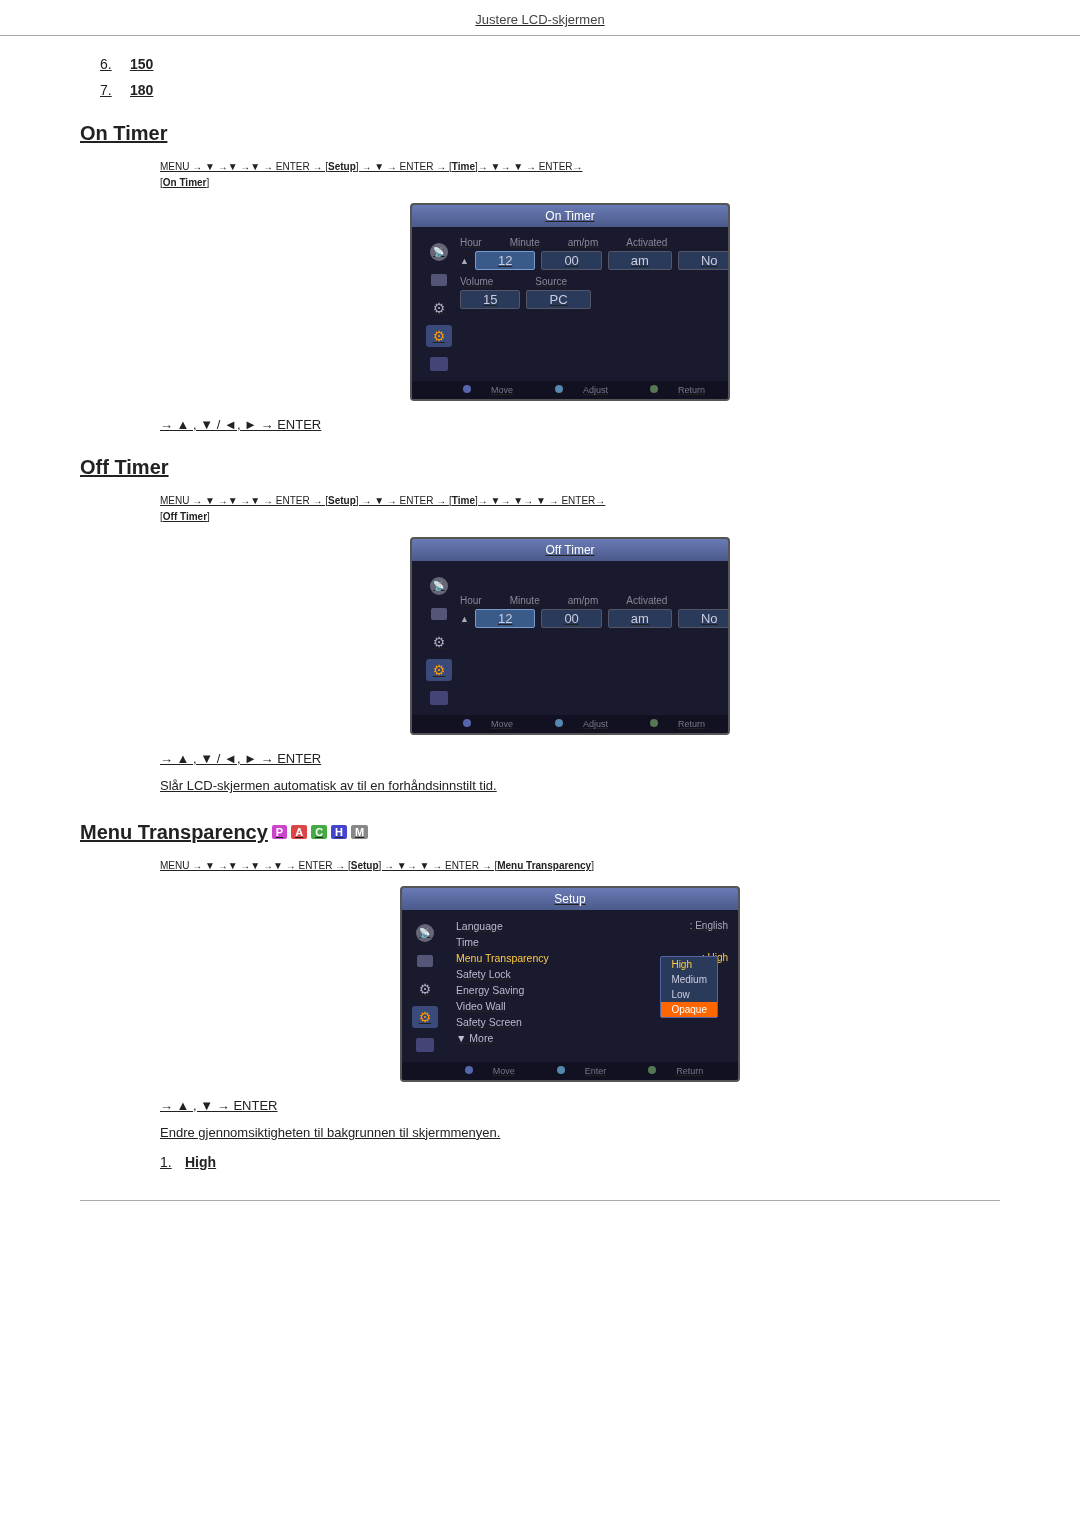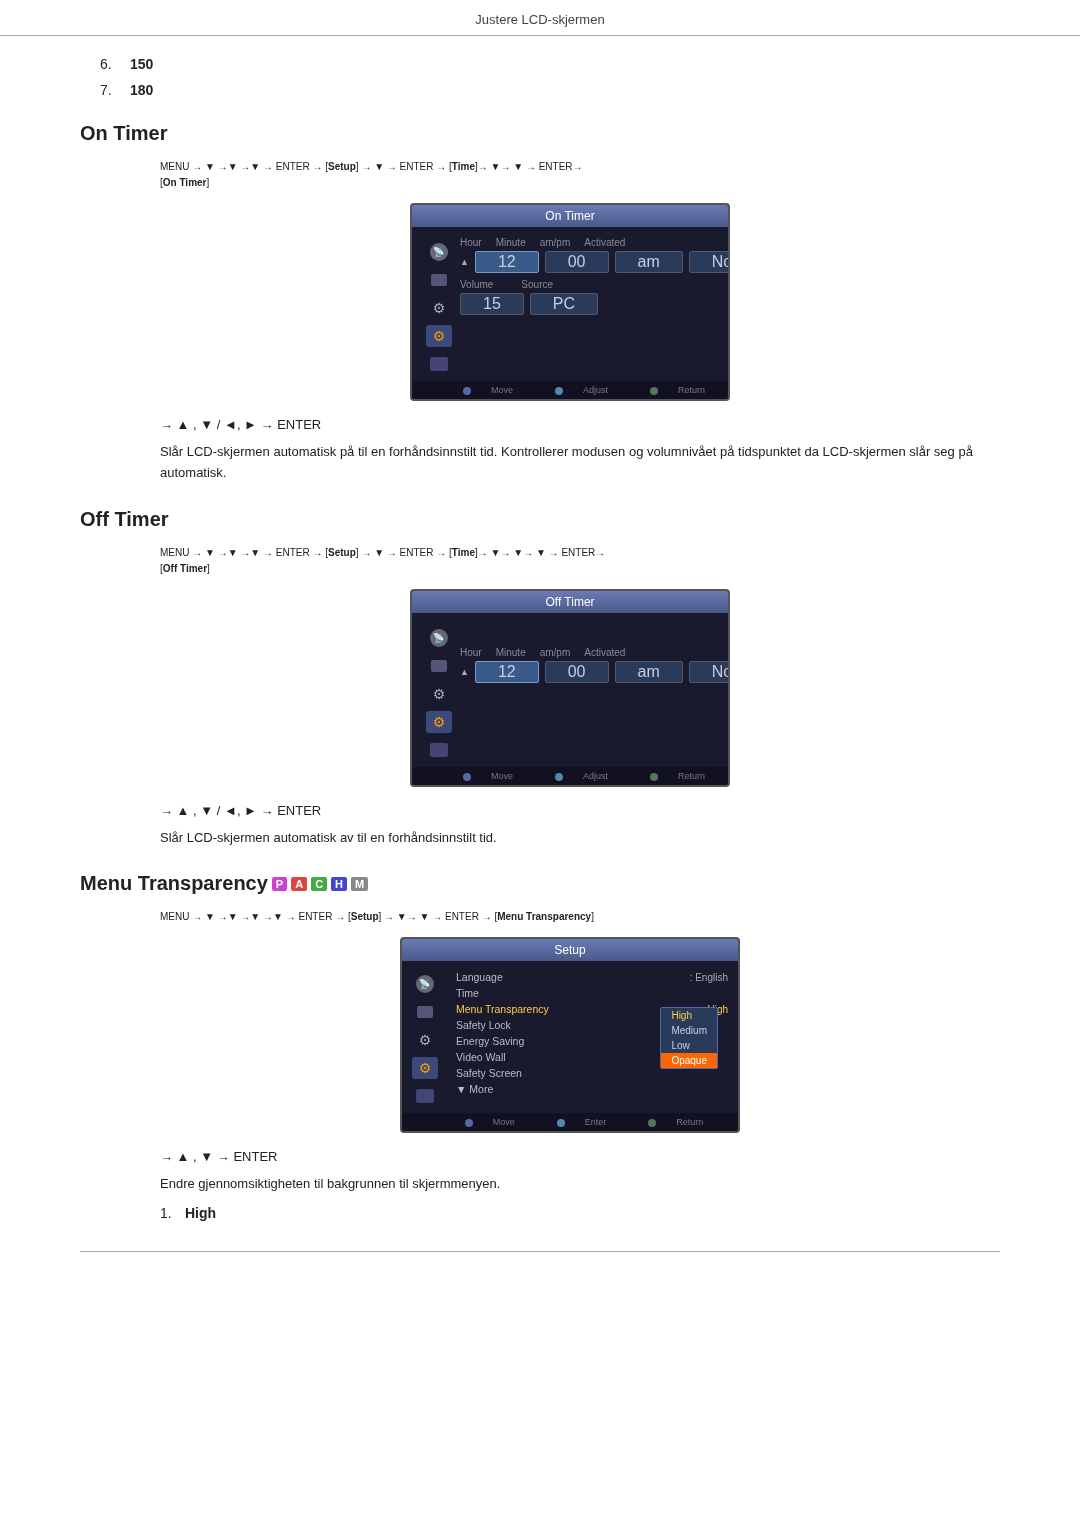--- a/index.html
+++ b/index.html
@@ -10,20 +10,21 @@
       color: #222;
       width: 1080px;
       min-height: 1527px;
     }
 
     .page-container {
       width: 1080px;
       min-height: 1527px;
       padding: 0;
       background: #fff;
+      text-decoration: underline;
     }
 
     
     .page-header {
       border-bottom: 1px solid #aaa;
       text-align: center;
       padding: 12px 0 8px 0;
       font-size: 13px;
       color: #444;
       margin-bottom: 20px;
@@ -157,49 +158,49 @@
       color: #aab;
     }
     .field-label-sm {
       font-size: 10px;
       color: #889;
     }
     .field-box {
       background: #2a3a5a;
       border: 1px solid #556;
       color: #ccd;
-      font-size: 16px;
+      font-size: 13px;
       padding: 1px 22px;
       border-radius: 2px;
       min-width: 28px;
       text-align: center;
     }
     .field-box.highlighted {
       background: #3a5a8a;
       border-color: #7a9acc;
     }
 
     .field-labels-row {
       display: flex;
-      gap: 14px;
+      gap: 28px;
       margin-bottom: 3px;
     }
 
     .screen-footer {
       background: #111122;
       display: flex;
       justify-content: center;
       gap: 14px;
       padding: 4px 0;
       font-size: 9px;
       color: #778;
     }
     .footer-btn {
       display: flex;
-      align-items: flex-end;
+      align-items: flex-start;
       gap: 20px;
       padding-left: 28px;
     }
     .footer-dot {
       width: 8px;
       height: 8px;
       border-radius: 50%;
       background: #446;
     }
     .footer-dot.move { background: #5566aa; }
@@ -405,21 +406,20 @@
           </div>
           <div class="footer-btn">
             <div class="footer-dot ret"></div>
             <span>Return</span>
           </div>
         </div>
       </div>
     </div>
 
     <div class="nav-hint">→ ▲ , ▼ / ◄, ► → ENTER</div>
-    <div class="desc-text">Slår LCD-skjermen automatisk på til en forhåndsinnstilt tid. Kontrollerer modusen og volumnivået på tidspunktet da LCD-skjermen slår seg på automatisk.</div>
 
     <div class="section-heading">Off Timer</div>
 
     <div class="menu-path">
       <span>MENU → ▼ →▼ →▼ → ENTER → [<strong>Setup</strong>] → ▼ → ENTER → [<strong>Time</strong>]→ ▼→ ▼→ ▼ → ENTER→</span><br>
       <span>[<strong>Off Timer</strong>]</span>
     </div>
 
     <div class="screen-mockup-wrapper">
       <div class="screen-mockup">

